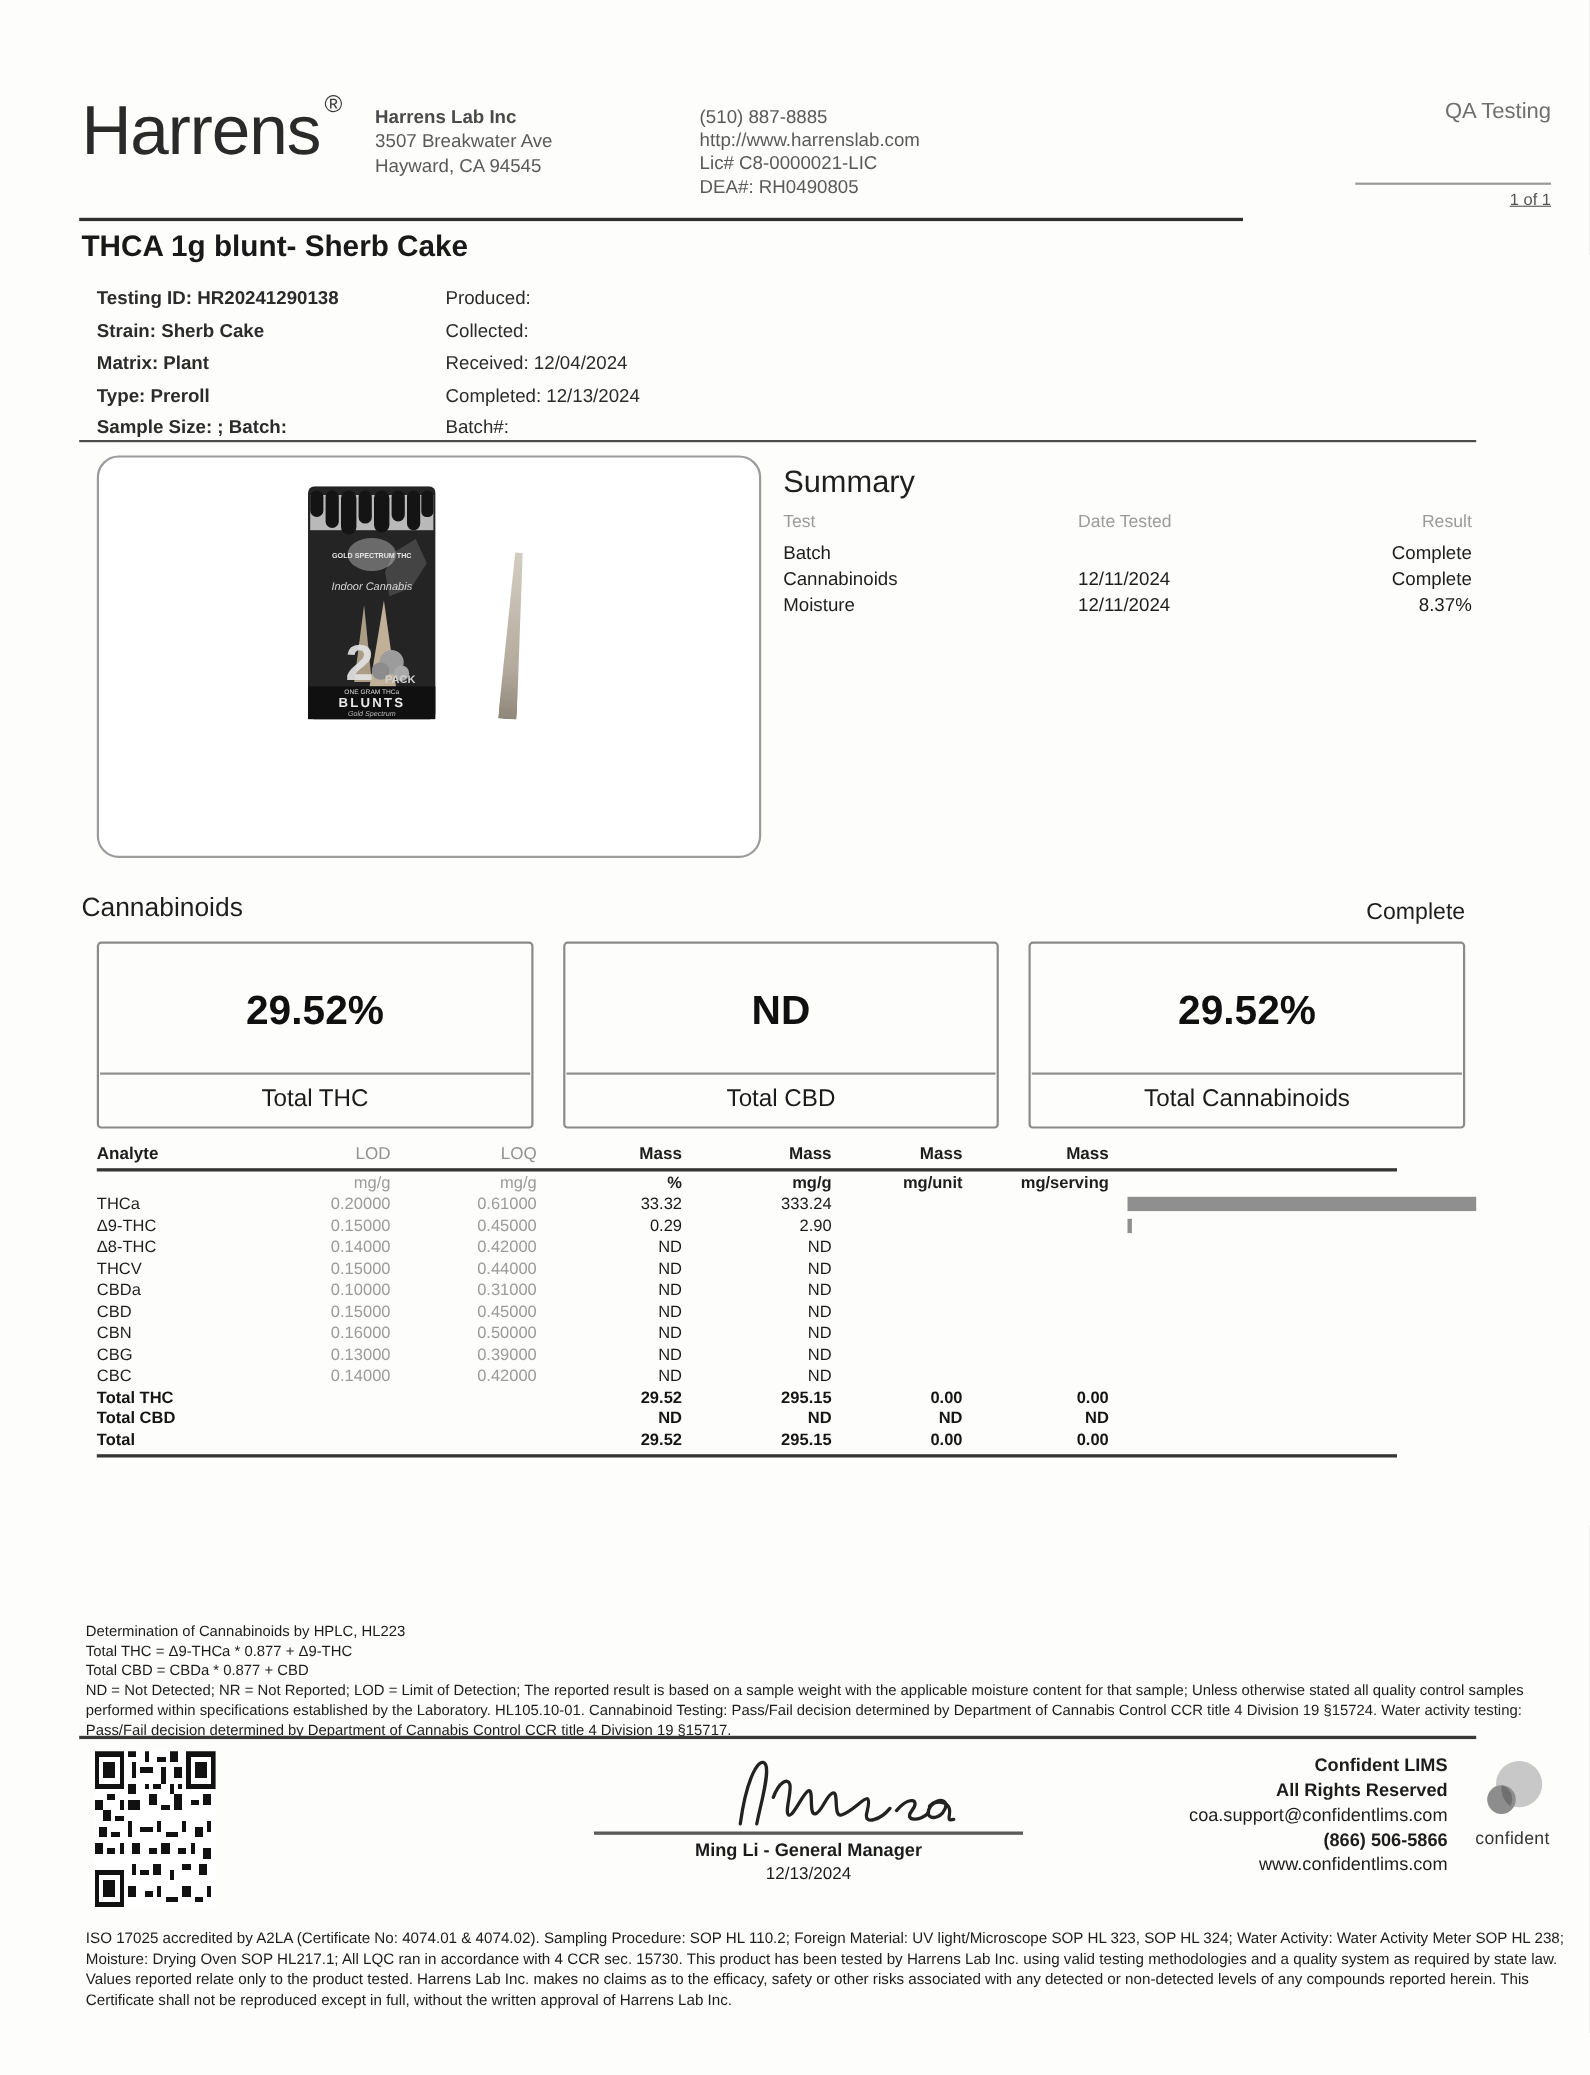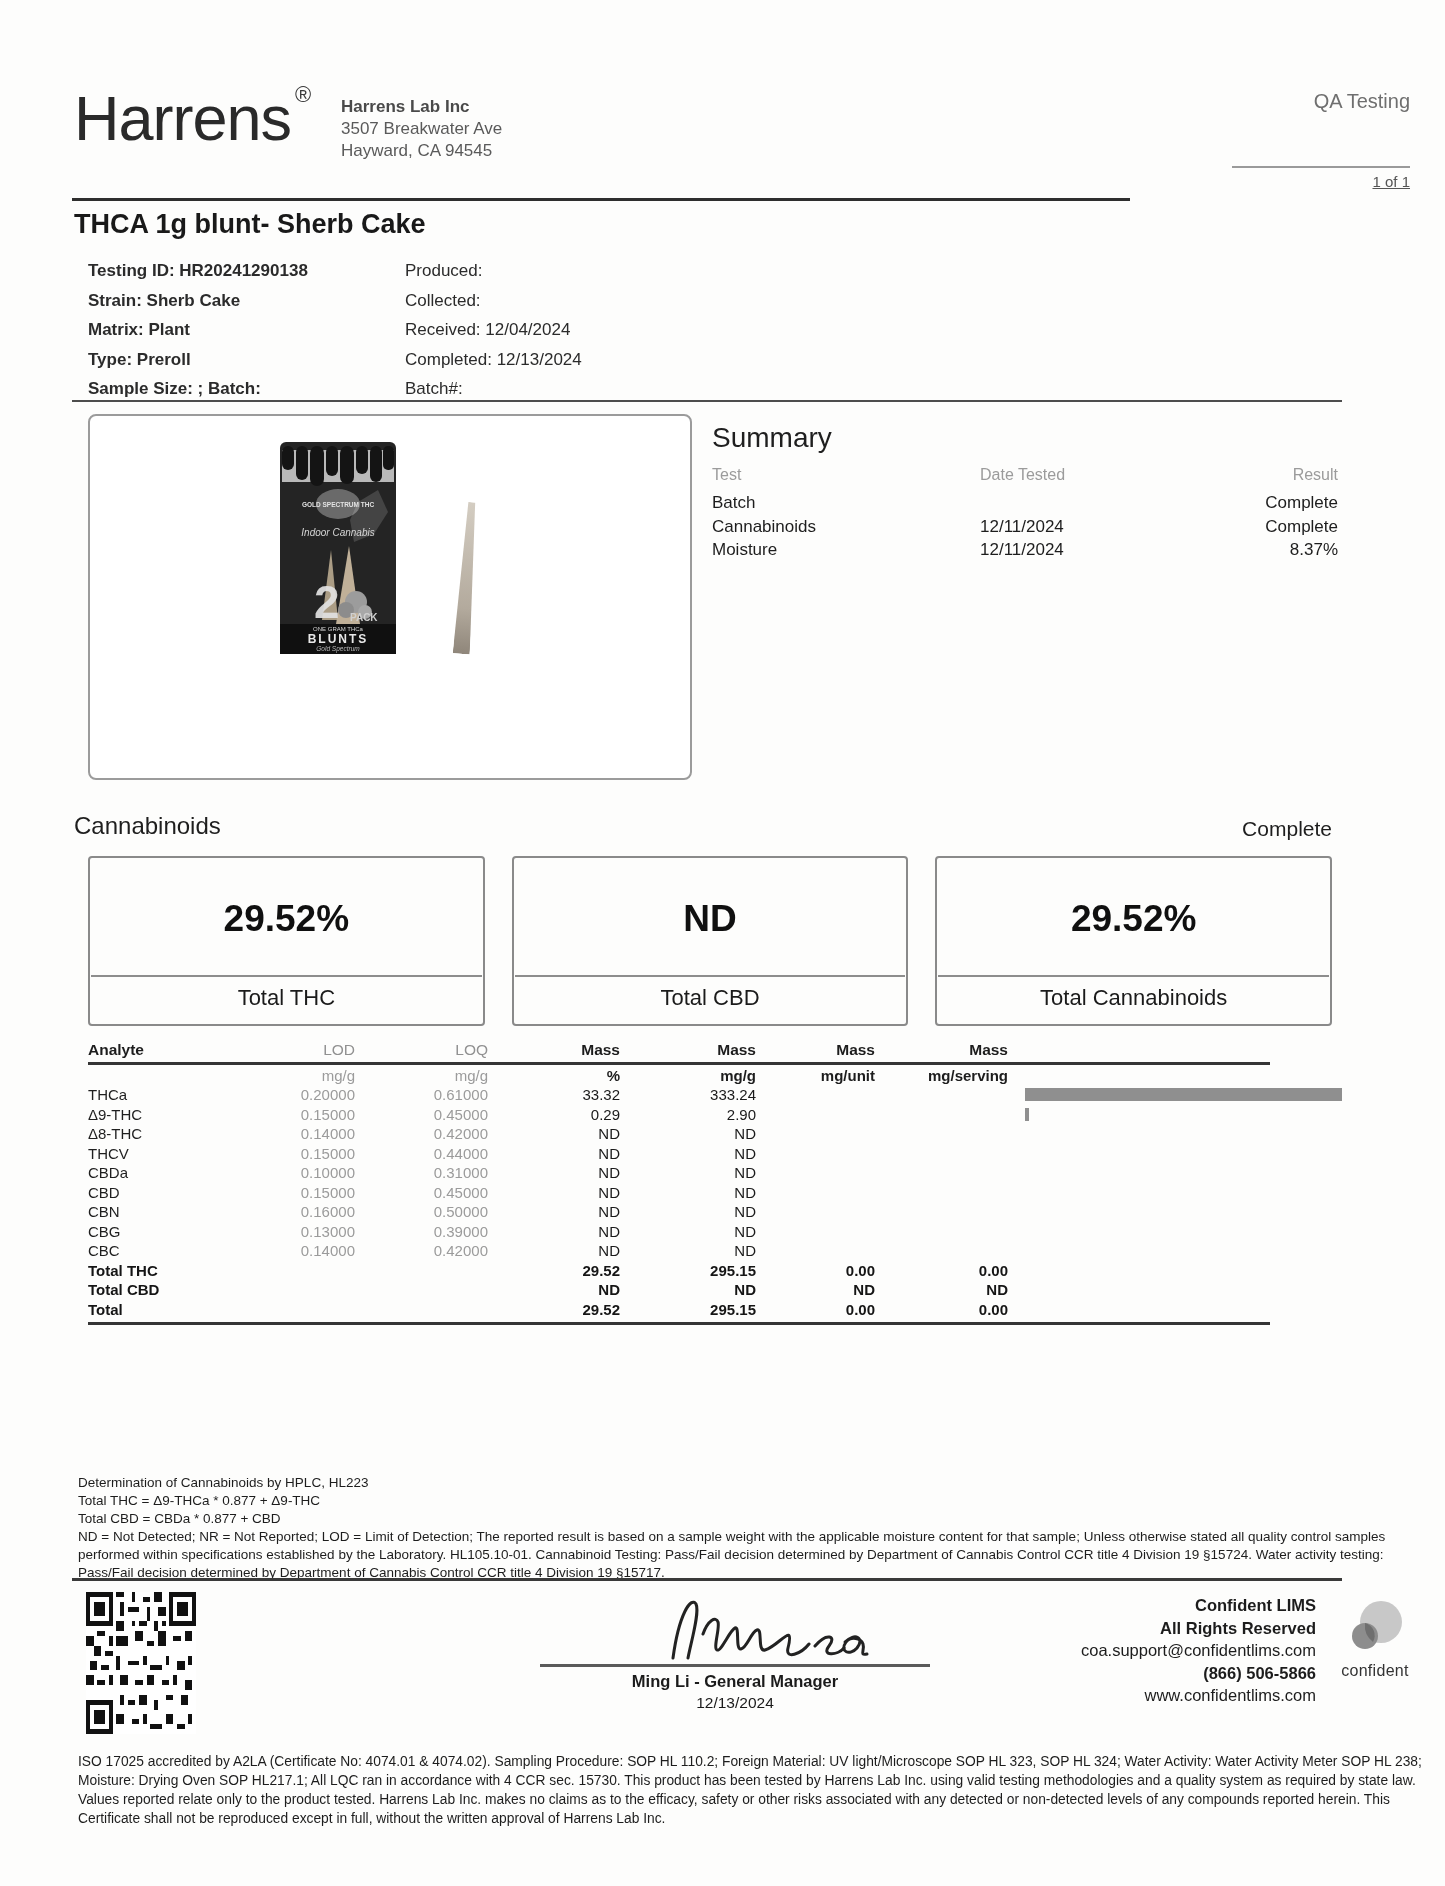--- a/index.html
+++ b/index.html
@@ -22,21 +22,21 @@
   
   .title{position:absolute;left:74px;top:209px;font-size:27px;font-weight:700;color:#191919;}
   .info-col{position:absolute;top:256px;font-size:17px;line-height:29.5px;color:#2b2b2b;}
   .info-col.c1{left:88px;font-weight:600;}
   .info-col.c2{left:405px;}
   .info-col.c3{left:712px;}
   .info-col .muted{color:#9a9a9a;}
   .info-col .strong{font-weight:700;}
   .mid-rule{position:absolute;left:72px;top:400px;width:1270px;height:2px;background:#4d4d4d;}
   
-  .photo-box{position:absolute;left:88px;top:414px;width:600px;height:362px;border:2px solid #9b9b9b;border-radius:8px;background:#fff;}
+  .photo-box{position:absolute;left:88px;top:414px;width:600px;height:362px;border:2px solid #9b9b9b;border-radius:20px;background:#fff;}
   .pack{position:absolute;left:190px;top:26px;}
   .joint{position:absolute;left:368px;top:86px;width:17px;height:152px;
     background:linear-gradient(180deg,#d4cdc2,#b3aa9d 70%,#8f867a);
     clip-path:polygon(30% 0,70% 0,100% 100%,0% 100%);
     transform:rotate(4deg);}
   
   .summary{position:absolute;left:712px;top:422px;width:626px;}
   .summary-title{font-size:28px;font-weight:500;color:#1f1f1f;margin:0 0 12px 0;}
   .sum-head{display:flex;font-size:16px;color:#9b9b9b;margin-bottom:7px;}
   .sum-row{display:flex;font-size:17px;color:#1d1d1d;line-height:23.5px;}
@@ -93,20 +93,26 @@
 </head>
 <body>
 
 <div class="page">
 
   <div class="logo"><span>Harrens</span><span class="reg">®</span></div>
   <div class="lab-block">
     <div class="ln1">Harrens Lab Inc</div>
     <div>3507 Breakwater Ave</div>
     <div>Hayward, CA 94545</div>
+  </div>
+  <div class="contact-block">
+    <div>(510) 887-8885</div>
+    <div>http://www.harrenslab.com</div>
+    <div>Lic# C8-0000021-LIC</div>
+    <div>DEA#: RH0490805</div>
   </div>
   <div class="qa-label">QA Testing</div>
   <div class="page-line"></div>
   <div class="page-num">1 of 1</div>
   <div class="header-rule"></div>
 
   <div class="title">THCA 1g blunt- Sherb Cake</div>
   <div class="info-col c1">
     <div>Testing ID: HR20241290138</div>
     <div>Strain: Sherb Cake</div>

